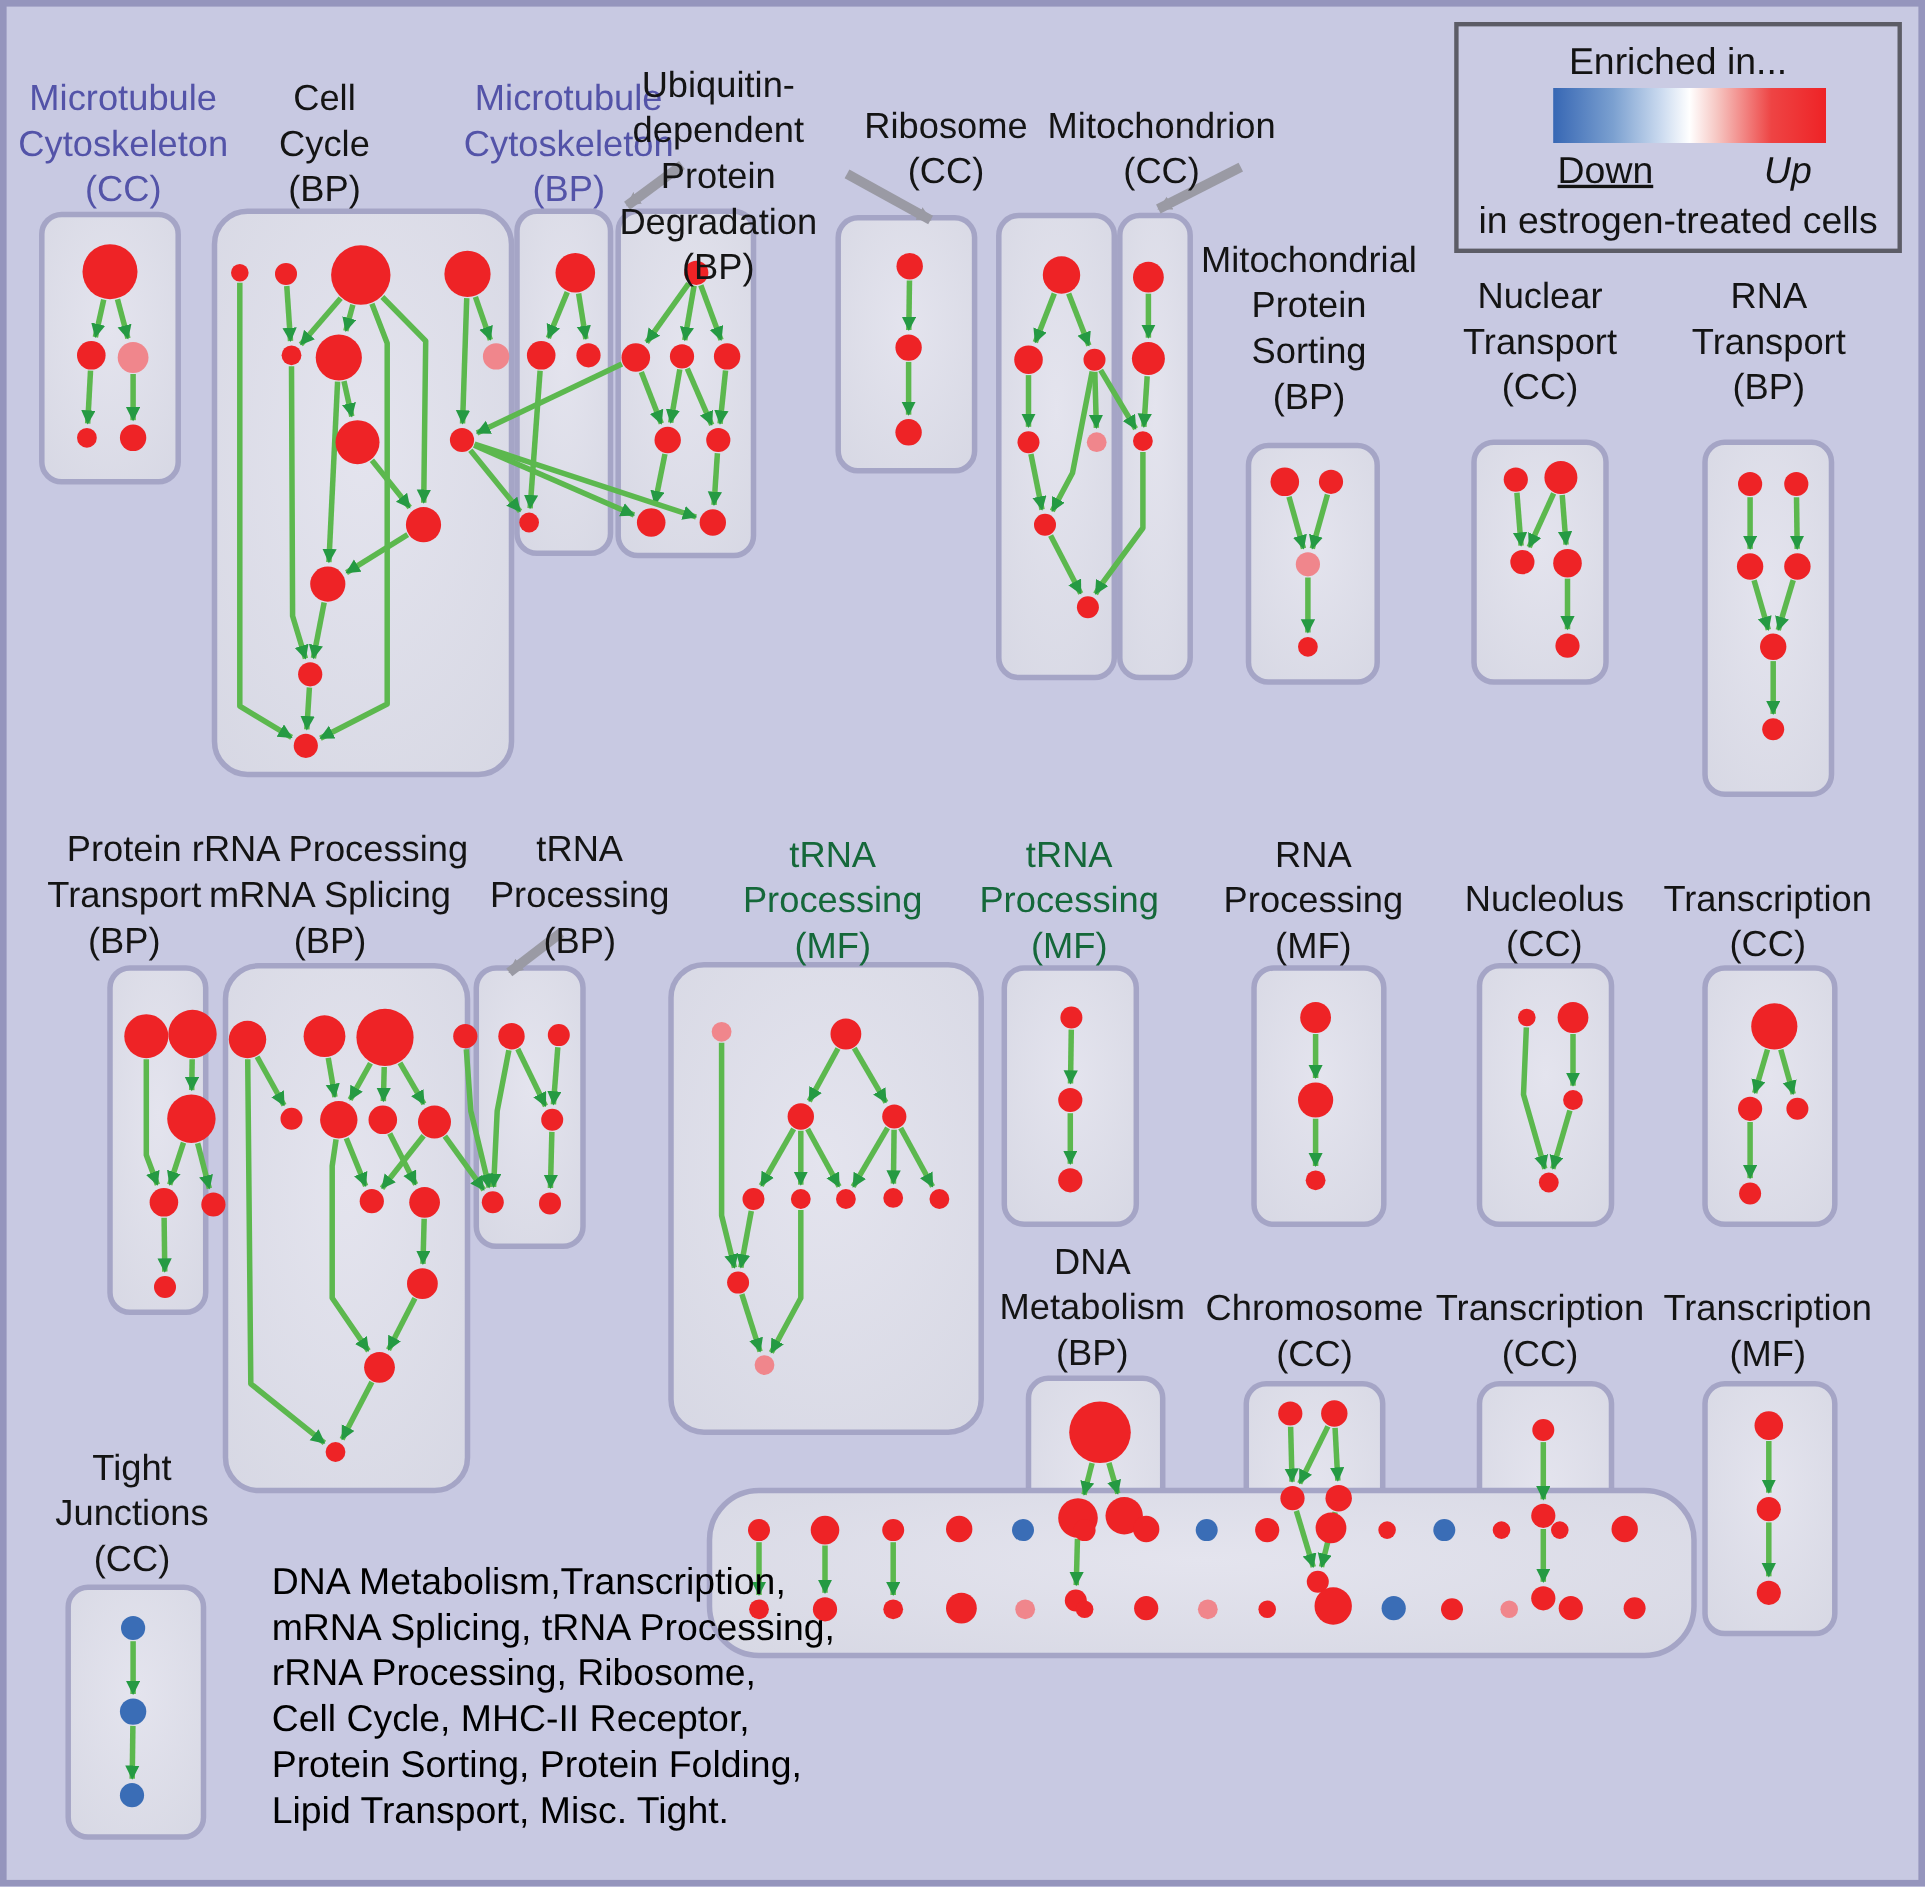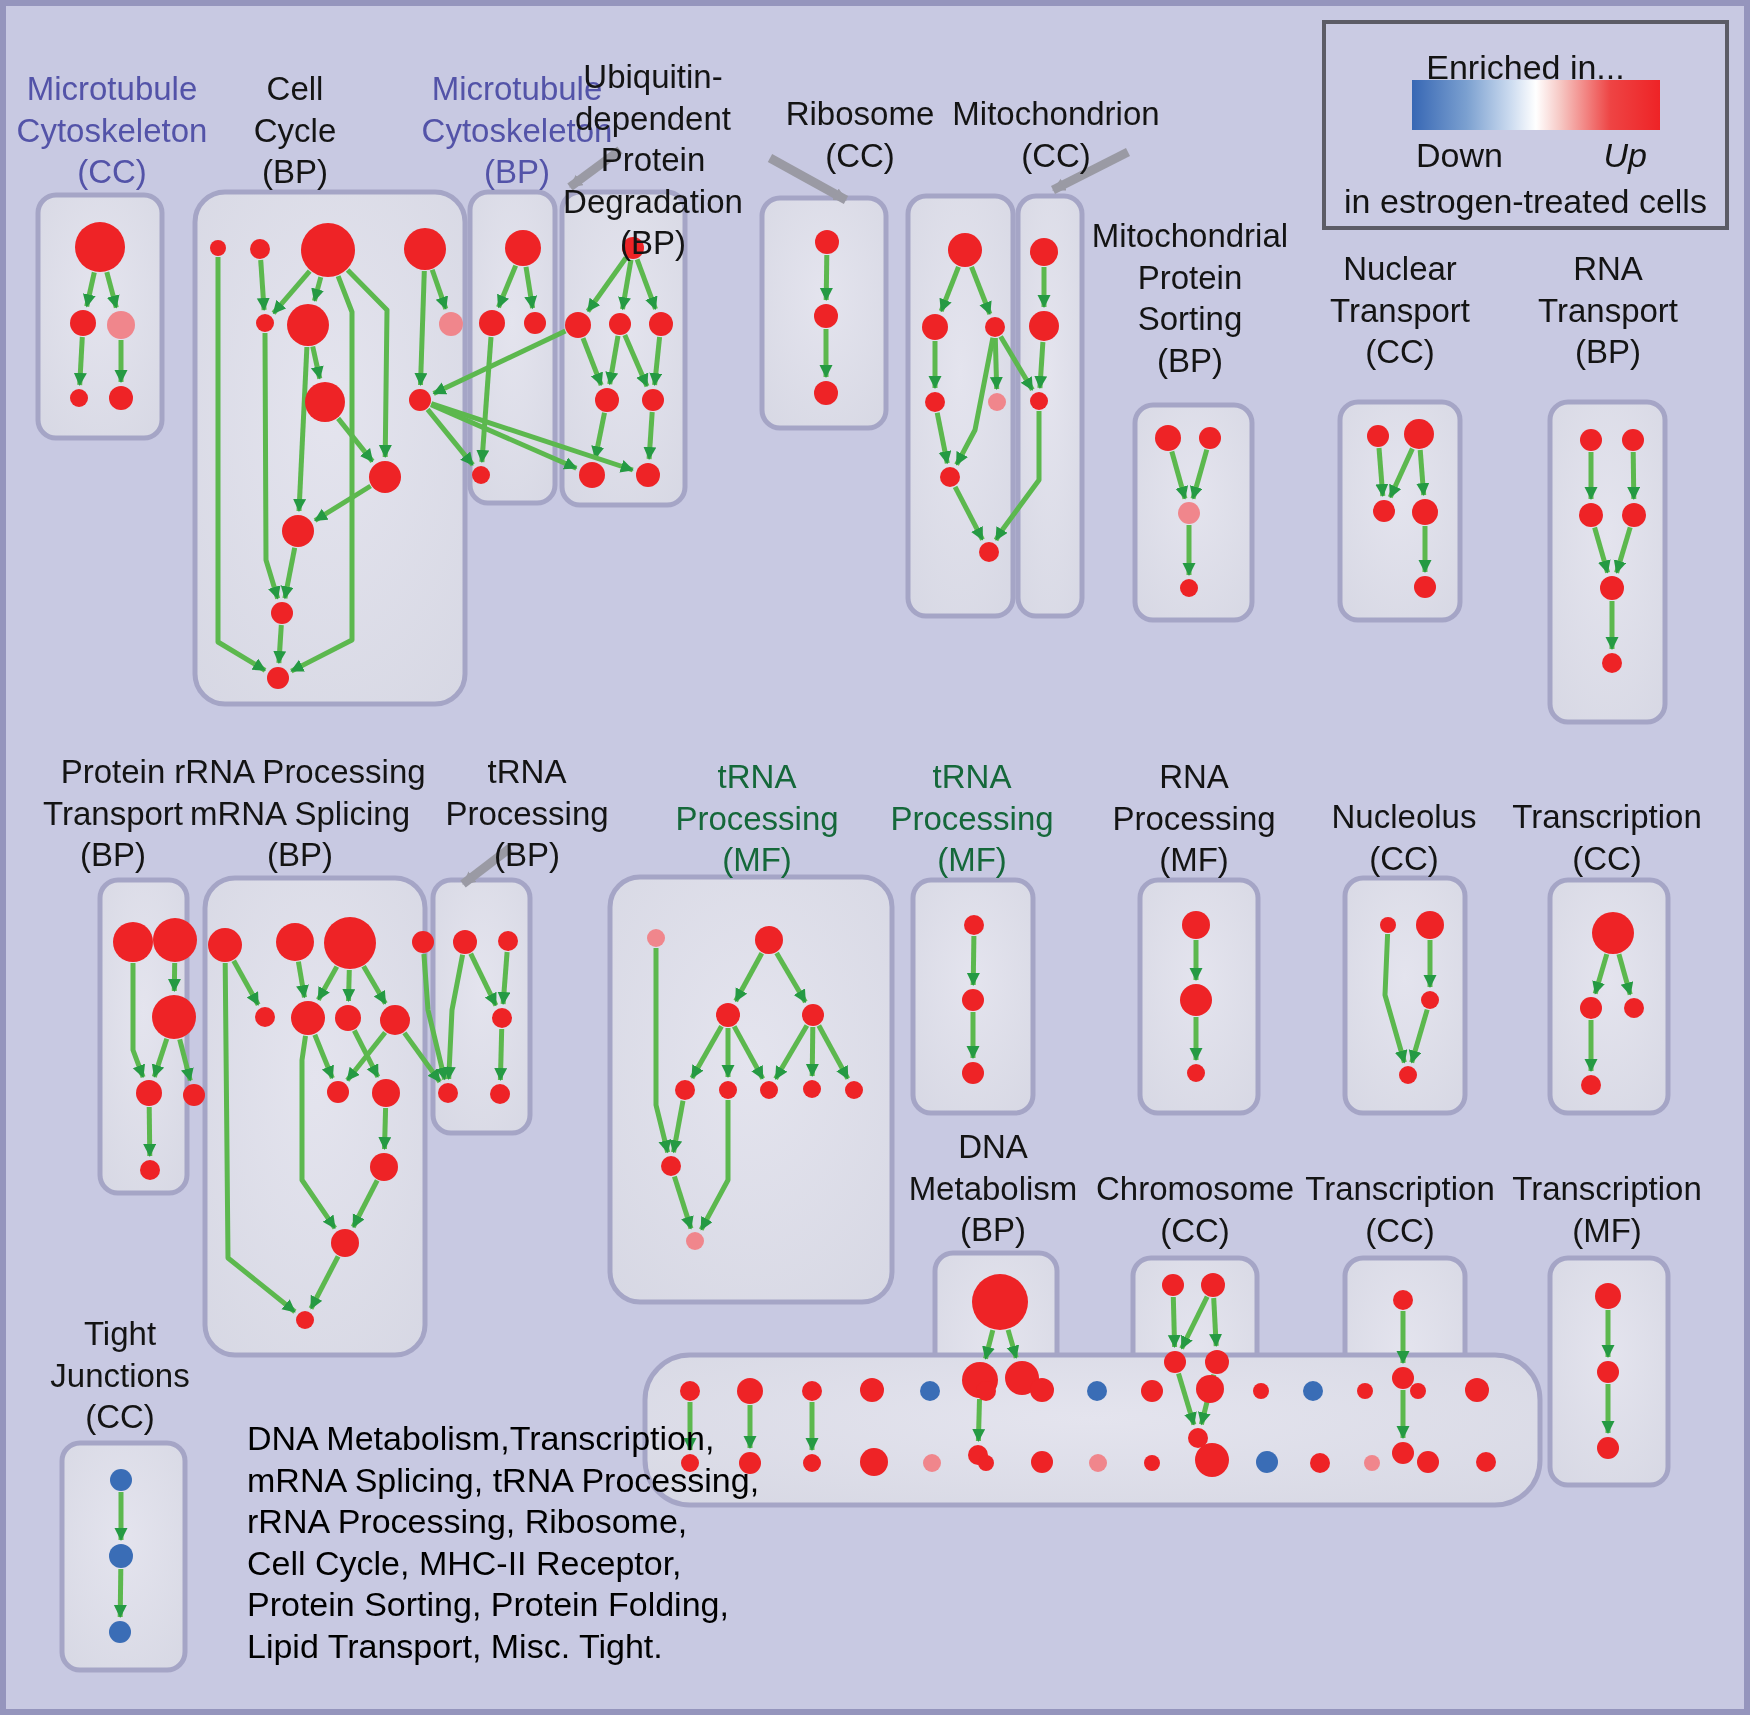--- a/index.html
+++ b/index.html
@@ -8,27 +8,27 @@
     background:#c8c9e2;
     font-family:"Liberation Sans", sans-serif;
     overflow:hidden;
   }
   #diagram{position:absolute;left:0;top:0;}
   .legend{
     position:absolute;left:1322px;top:20px;width:407px;height:210px;
     border:4px solid #5c5c66;background:#cacbe3;box-sizing:border-box;
     text-align:center;color:#131313;
   }
-  .legend-title{font-size:34px;margin-top:24px;}
+  .legend-title{font-size:34px;margin-top:13px;}
   .legend-bar{
     position:absolute;left:86px;top:56px;width:248px;height:50px;
     background:linear-gradient(to right,#3767b4 0%,#7ba0d0 22%,#cddcf0 40%,#ffffff 50%,#f6c7c3 60%,#ee4444 80%,#ee2326 100%);
   }
   .legend-downup{position:absolute;top:112px;left:0;width:100%;font-size:34px;}
-  .legend-down{position:absolute;left:90px;}
+  .legend-down{position:absolute;left:90px;text-decoration:underline;}
   .legend-up{position:absolute;right:78px;font-style:italic;}
   .legend-sub{position:absolute;top:162px;width:100%;font-size:34px;line-height:31px;}
   .misc-text{
     position:absolute;left:247px;top:1418px;font-size:34px;line-height:41.5px;color:#000000;
     white-space:nowrap;
   }
 </style>
 </head>
 <body>
 

